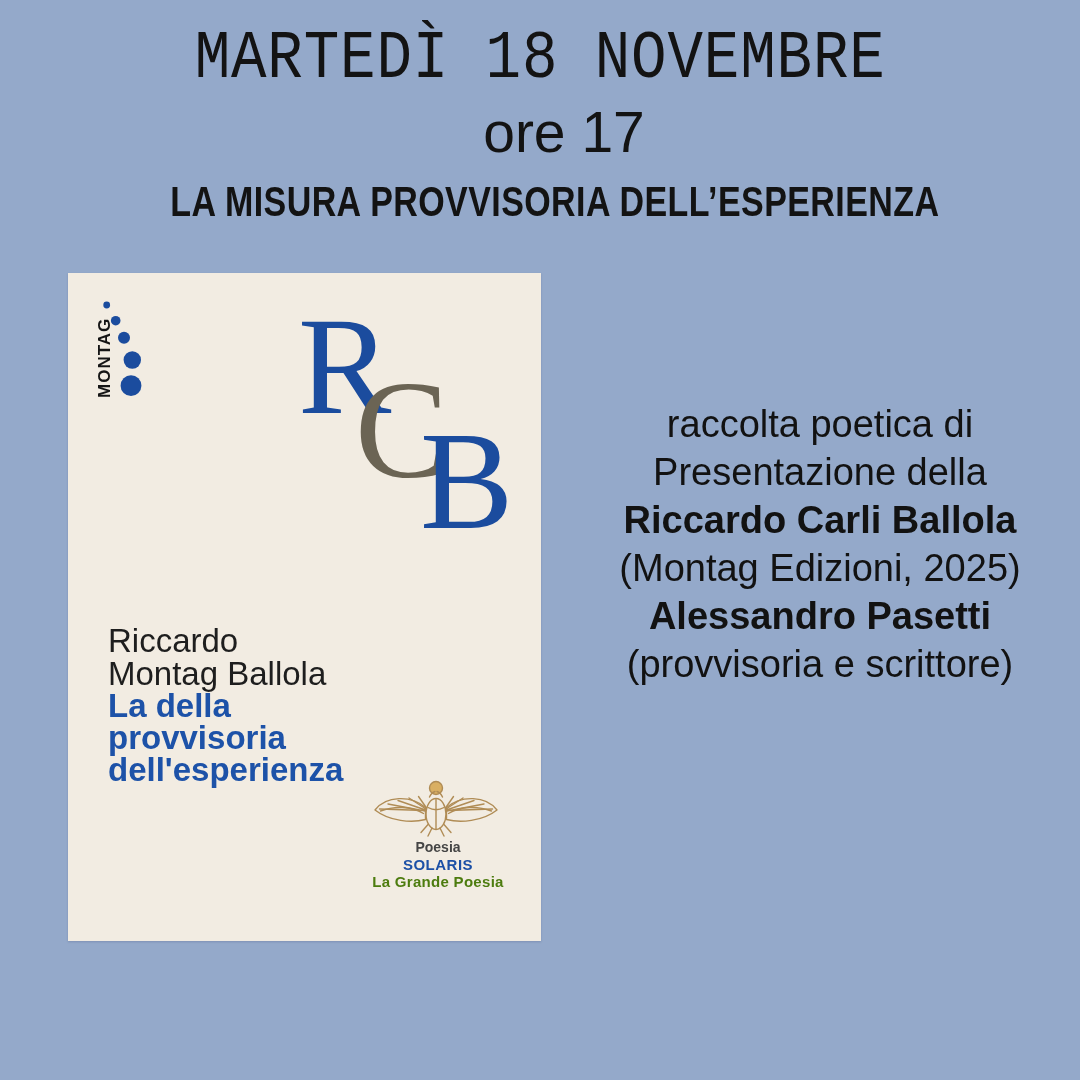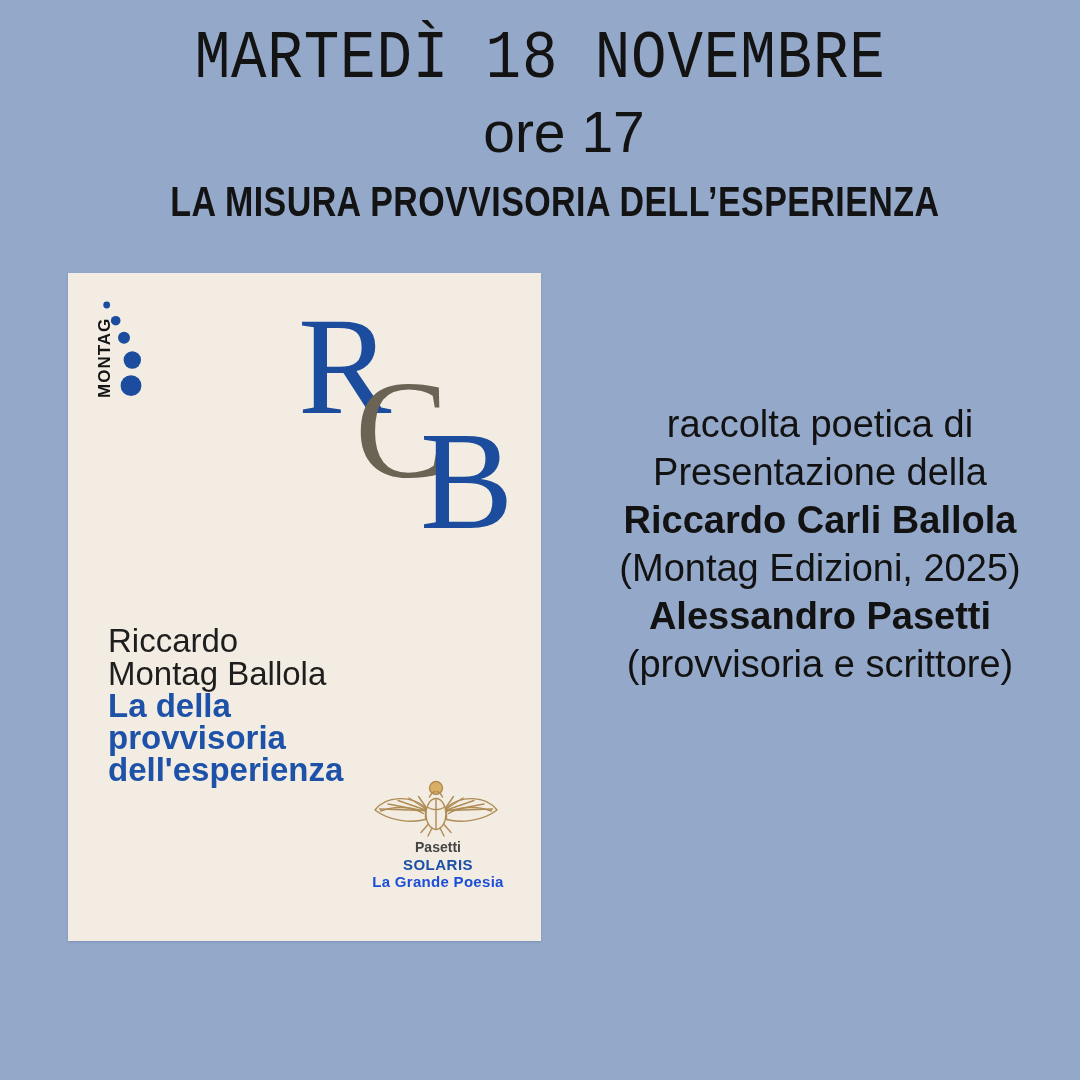--- a/index.html
+++ b/index.html
@@ -43,21 +43,21 @@
     margin-top: 21px;
   }
   .cover-author-line { font-size: 33px; line-height: 33px; color: #1e1e1e; }
   .cover-title-line  { font-size: 33px; line-height: 32px; font-weight: 700; color: #1d52a8; }
 
   .scarab-emblem { position: absolute; left: 303px; top: 504px; width: 130px; height: 64px; }
 
   .series-block { position: absolute; left: 280px; top: 566px; width: 180px; text-align: center; font-weight: 700; }
   .series-label   { font-size: 14px; line-height: 17px; color: #454545; }
   .series-name    { font-size: 15px; line-height: 17px; color: #1c50a6; letter-spacing: 0.5px; }
-  .series-tagline { font-size: 15px; line-height: 18px; color: #1d4ed8; letter-spacing: 0.3px; }
+  .series-tagline { font-size: 15px; line-height: 18px; color: #4d7c0f; letter-spacing: 0.3px; }
 
   
   .announcement {
     position: absolute; left: 575px; top: 400px; width: 490px;
     text-align: center; font-size: 38px; line-height: 48px; color: #121212;
   }
   .announcement .b { font-weight: 700; }
 </style>
 </head>
 <body>
@@ -113,21 +113,21 @@
       <path d="M76.5 33.5 L121.5 32 M76 34 L113 27 M75.5 33 L103 23.5 M75 32 L92 21 M74.5 31 L82.5 19.5"></path>
 
       <ellipse cx="65" cy="37" rx="10" ry="15.5"></ellipse>
       <path d="M65 22.5 L65 52 M57 30.5 Q65 35 73 30.5"></path>
 
       <path d="M57 47.5 L50 55.5 M73 47.5 L80 55.5 M61 51 L57 59 M69 51 L73 59"></path>
     </g>
   </svg>
 
   <div class="series-block">
-    <div class="series-label">Pasetti</div>
+    <div class="series-label">Poesia</div>
     <div class="series-name">SOLARIS</div>
     <div class="series-tagline">La Grande Poesia</div>
   </div>
 </div>
 
 <div class="announcement">
   <div>raccolta poetica di</div>
   <div>Presentazione della</div>
   <div class="b">Riccardo Carli Ballola</div>
   <div>(Montag Edizioni, 2025)</div>

